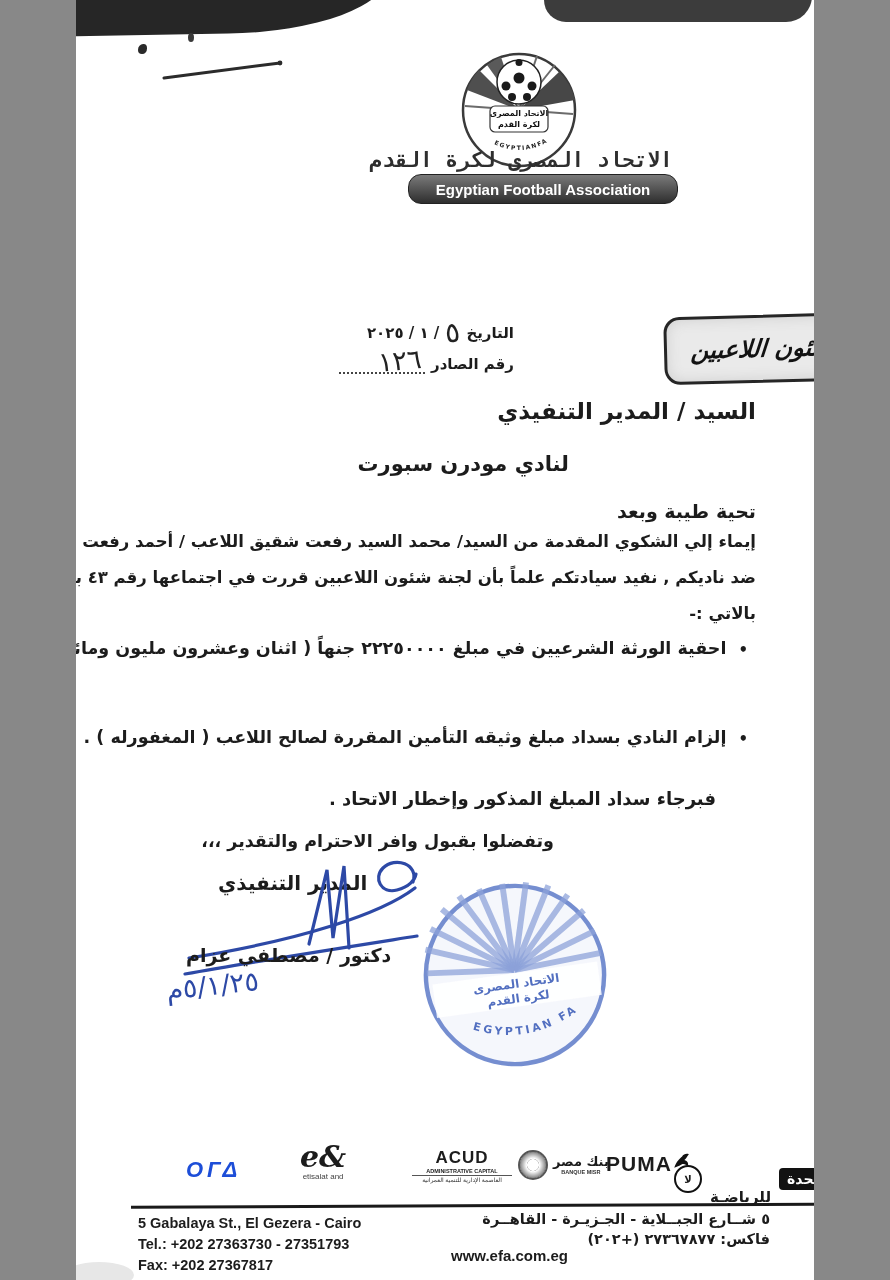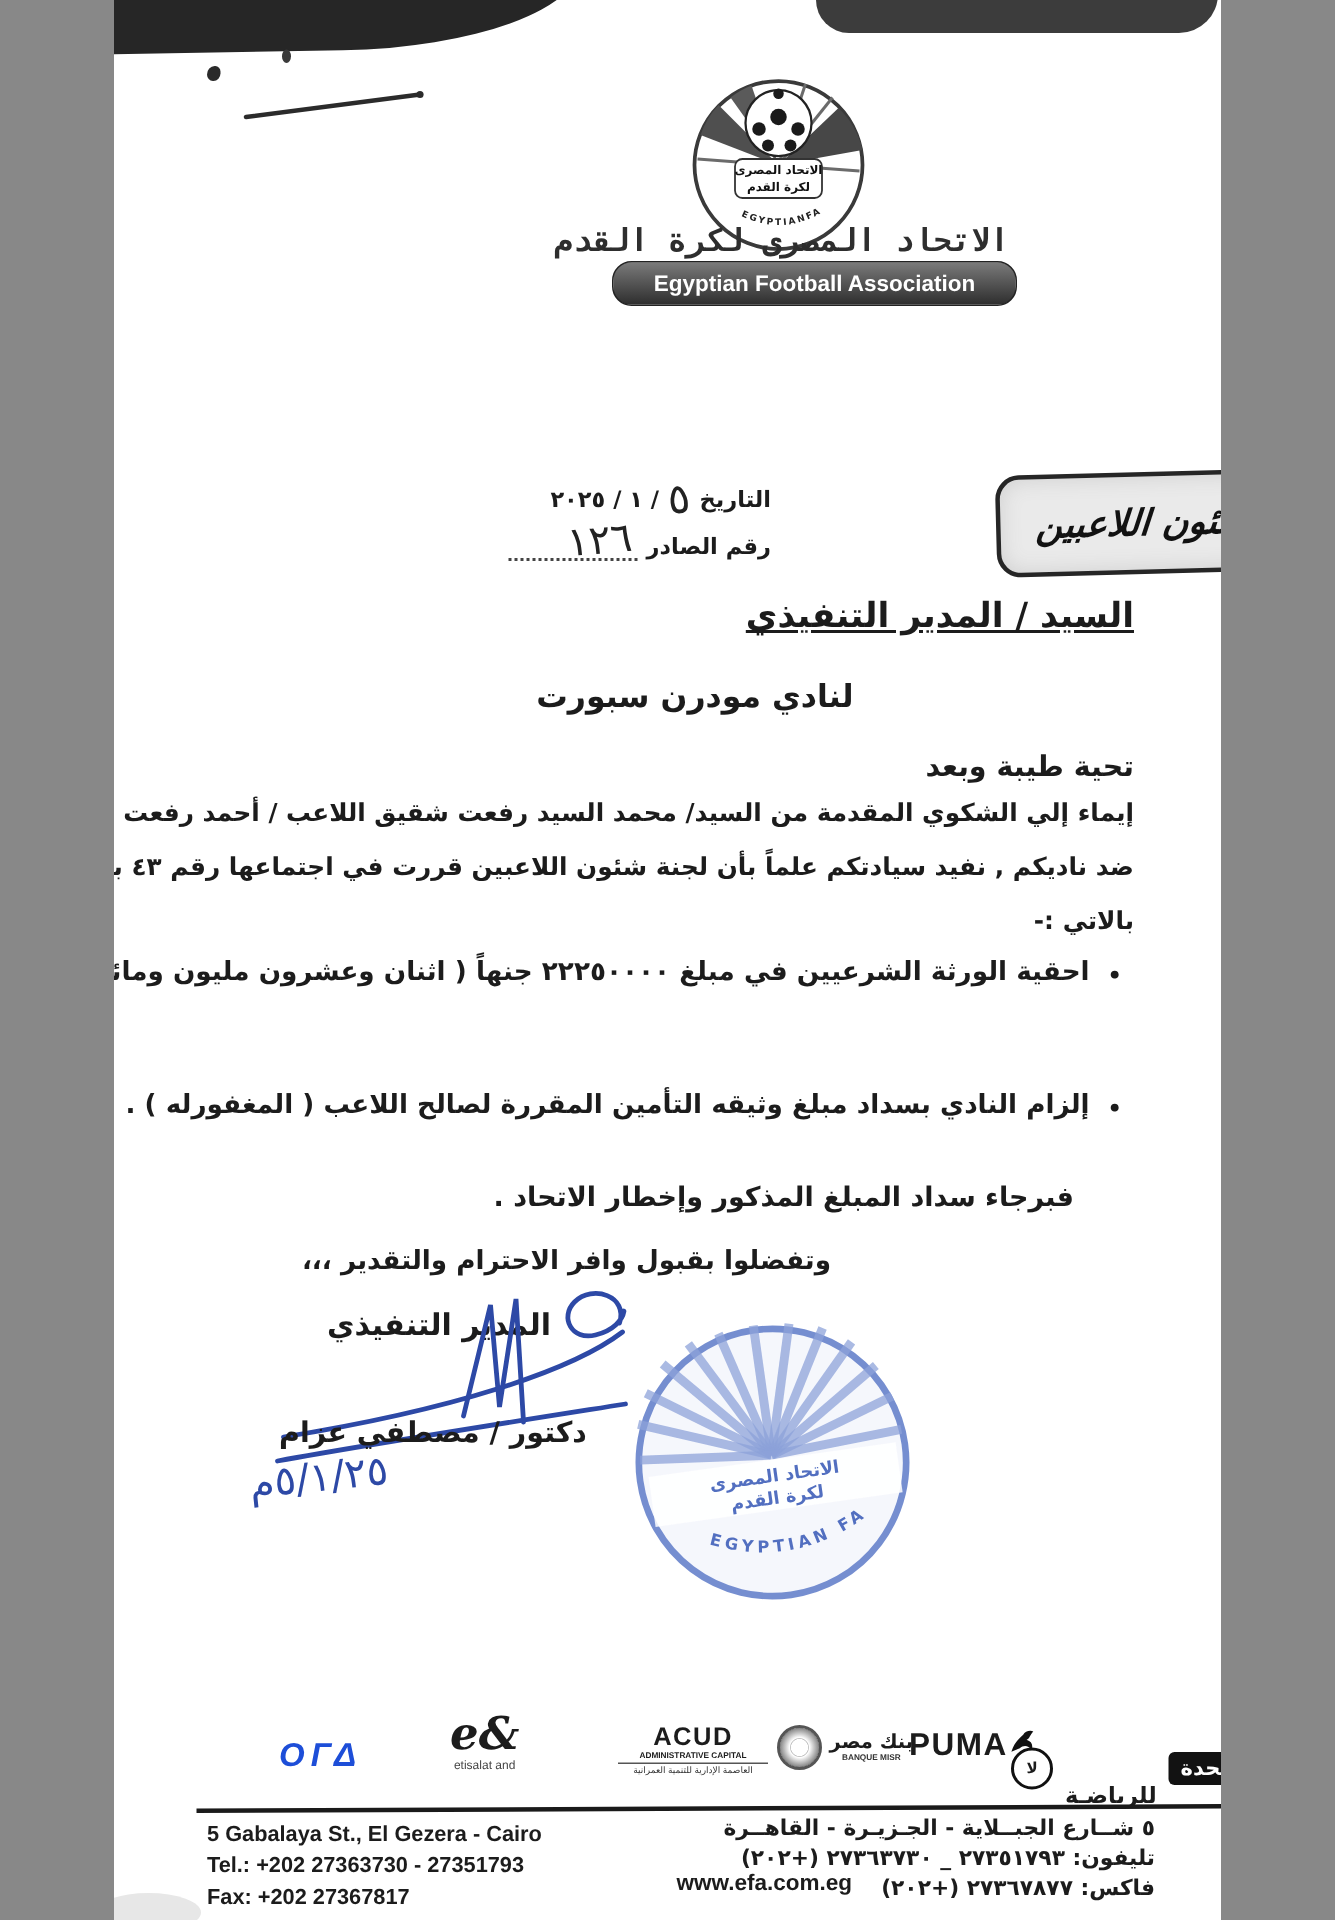--- a/index.html
+++ b/index.html
@@ -37,21 +37,21 @@
   .dots{display:inline-block;width:86px;border-bottom:2px dotted #444;position:relative;height:18px;}
   .hand-serial{position:absolute;right:4px;bottom:-4px;font-size:27px;transform:rotate(-5deg);letter-spacing:3px;}
 
   
   .dept-stamp{left:588px;top:314px;width:246px;height:62px;border:3px solid #262626;border-radius:16px;
               background:#eaeaea;box-shadow:inset 0 0 14px #cfcfcf;display:flex;align-items:center;justify-content:center;
               transform:rotate(-1.5deg);}
   .dept-stamp span{font-size:24px;font-weight:bold;font-style:italic;color:#121212;transform:skewX(-6deg);}
 
   
-  .addressee{right:58px;top:398px;font-size:23px;font-weight:bold;text-decoration:underline;}
+  .addressee{right:58px;top:398px;font-size:23px;font-weight:bold;}
   .club{right:245px;top:452px;font-size:21px;font-weight:bold;}
   .greeting{right:58px;top:500px;font-size:19px;font-weight:bold;}
   .bodyline{right:58px;font-size:16.5px;font-weight:bold;}
   .b1{top:532px;} .b2{top:568px;} .b3{top:604px;}
   .bullet{right:66px;display:flex;direction:rtl;gap:12px;font-size:17.5px;font-weight:bold;}
   .bullet .mark{font-size:15px;line-height:24px;}
   .bl1{top:638px;} .bl1b{right:240px;top:676px;font-size:17.5px;font-weight:bold;}
   .bl2{top:727px;}
   .request{right:98px;top:788px;font-size:18px;font-weight:bold;}
   .closing{right:260px;top:831px;font-size:17.5px;font-weight:bold;}
@@ -261,17 +261,16 @@
 
   <div class="abs divider"></div>
   <div class="abs foot-en">
     <div>5 Gabalaya St., El Gezera - Cairo</div>
     <div>Tel.: +202 27363730 - 27351793</div>
     <div>Fax: +202 27367817</div>
   </div>
   <div class="abs website">www.efa.com.eg</div>
   <div class="abs foot-ar">
     <div>٥ شــارع الجبــلاية - الجـزيـرة - القاهــرة</div>
-    <div>تليفون: ٢٧٣٥١٧٩٣ _ ٢٧٣٦٣٧٣٠ ‎(+٢٠٢)</div>
     <div>فاكس: ٢٧٣٦٧٨٧٧ ‎(+٢٠٢)</div>
   </div>
 
 </div>
 
 </body></html>

